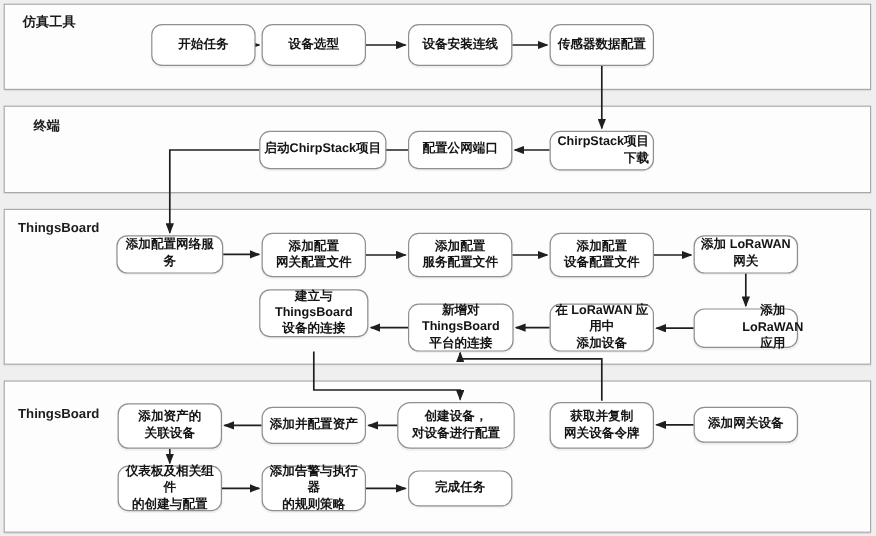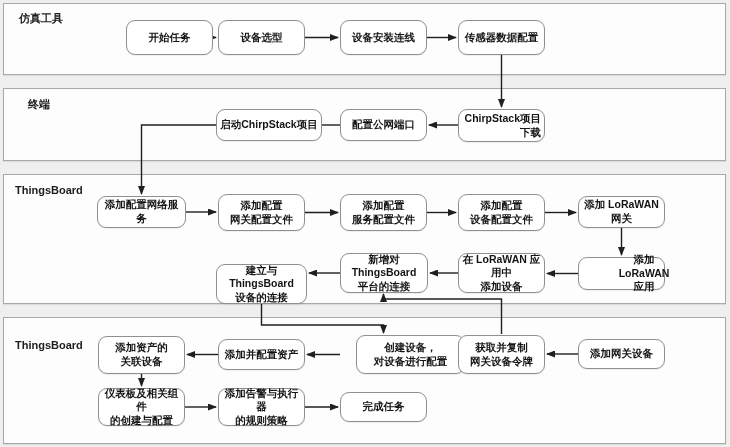--- a/index.html
+++ b/index.html
@@ -75,26 +75,26 @@
     <div class="node" style="left: 340px; top: 194px; width: 87px; height: 37px;">添加配置
 服务配置文件</div>
     <div class="node" style="left: 458px; top: 194px; width: 87px; height: 37px;">添加配置
 设备配置文件</div>
     <div class="node" style="left: 578px; top: 196px; width: 87px; height: 32px;">添加 LoRaWAN 网关</div>
     <div class="node" style="left: 578px; top: 257px; width: 87px; height: 33px; padding-left: 48px;">添加 LoRaWAN 应用</div>
     <div class="node" style="left: 458px; top: 253px; width: 87px; height: 40px;">在 LoRaWAN 应用中
 添加设备</div>
     <div class="node" style="left: 340px; top: 253px; width: 88px; height: 40px;">新增对ThingsBoard
 平台的连接</div>
-    <div class="node" style="left: 216px; top: 264px; width: 91px; height: 40px;">建立与ThingsBoard
+    <div class="node" style="left: 216px; top: 241px; width: 91px; height: 40px;">建立与ThingsBoard
 设备的连接</div>
     <div class="node" style="left: 98px; top: 336px; width: 87px; height: 38px;">添加资产的
 关联设备</div>
     <div class="node" style="left: 218px; top: 339px; width: 87px; height: 31px;">添加并配置资产</div>
-    <div class="node" style="left: 356px; top: 335px; width: 109px; height: 39px;">创建设备，
+    <div class="node" style="left: 331px; top: 335px; width: 98px; height: 39px; border-radius: 11px;">创建设备，
 对设备进行配置</div>
     <div class="node" style="left: 458px; top: 335px; width: 87px; height: 39px;">获取并复制
 网关设备令牌</div>
     <div class="node" style="left: 578px; top: 339px; width: 87px; height: 30px;">添加网关设备</div>
     <div class="node" style="left: 98px; top: 388px; width: 87px; height: 38px;">仪表板及相关组件
 的创建与配置</div>
     <div class="node" style="left: 218px; top: 388px; width: 87px; height: 38px;">添加告警与执行器
 的规则策略</div>
     <div class="node" style="left: 340px; top: 392px; width: 87px; height: 30px;">完成任务</div>
   </div>

